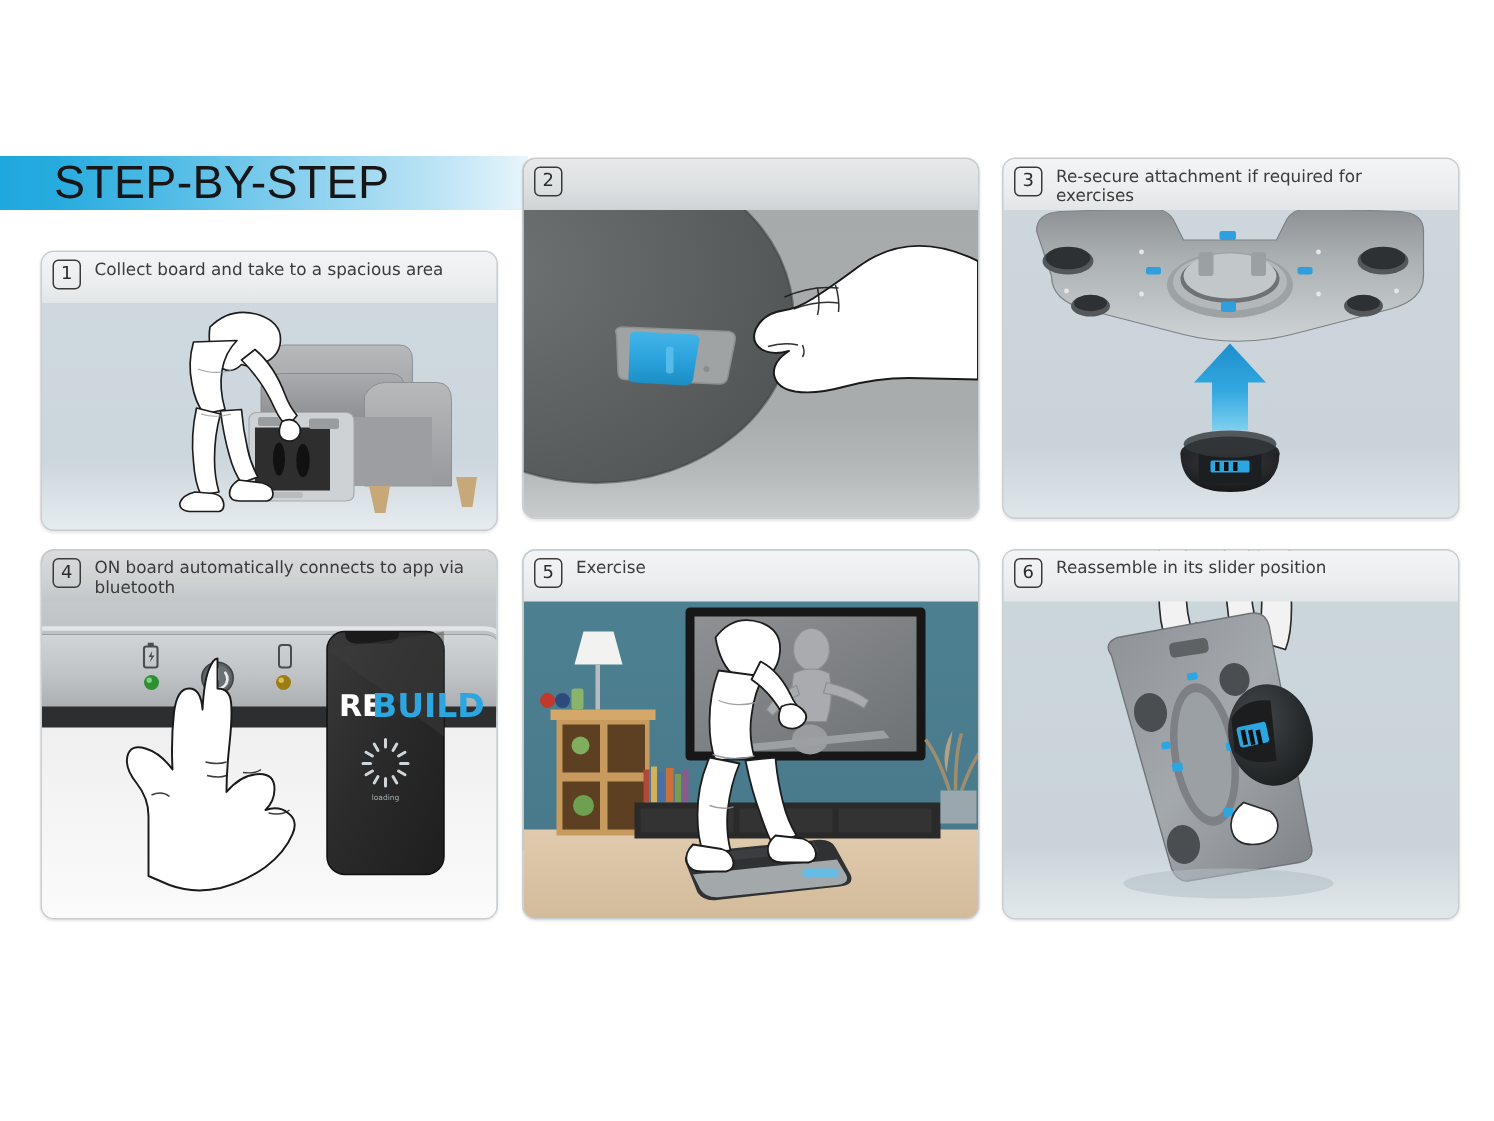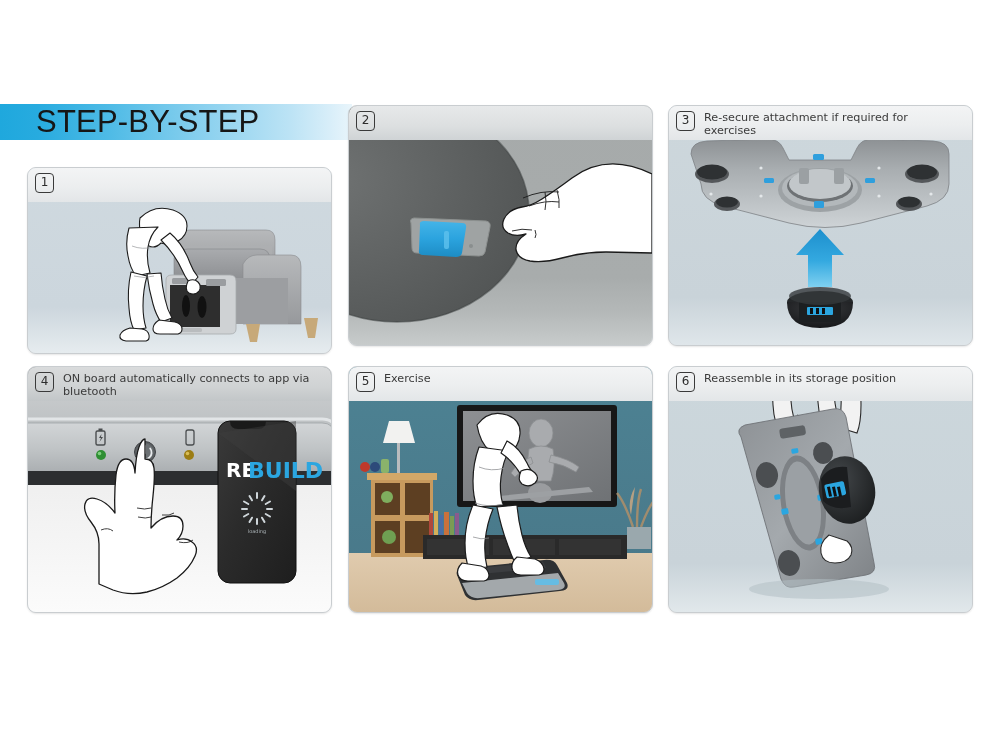--- a/index.html
+++ b/index.html
@@ -175,20 +175,21 @@
         <path d="M131 152 q-6 4 -6 9 q0 5 7 5 h18 q4 -1 4 -5 q0 -5 -7 -7 z"></path>
       </g>
       <g stroke="#8d8f92" stroke-width="0.8" fill="none" opacity="0.8">
         <path d="M104 78 q10 4 22 1"></path>
         <path d="M106 108 q10 3 20 0"></path>
       </g>
     </svg>
   </div>
   <div class="panel-label light">
     <span class="step-badge">1</span>
+    <span class="panel-caption">Collect board and take to a spacious area</span>
   </div>
 </div>
 
 <div class="panel" id="panel-2">
   <div class="panel-art">
     <svg class="art-svg" viewBox="0 0 303 239" preserveAspectRatio="none">
       <defs>
         <linearGradient id="p2bg" x1="0" y1="0" x2="0" y2="1">
           <stop offset="0" stop-color="#a6aaaa"></stop>
           <stop offset="0.72" stop-color="#a8acac"></stop>
@@ -573,15 +574,15 @@
 
       <g fill="#ffffff" stroke="#2a2a2a" stroke-width="1.1">
         <path d="M160 168 q-10 8 -8 18 q2 10 14 10 q12 0 16 -8 q3 -8 -4 -14z"></path>
       </g>
 
       <ellipse cx="150" cy="222" rx="70" ry="10" fill="#b3bfc4" opacity="0.55"></ellipse>
     </svg>
   </div>
   <div class="panel-label light">
     <span class="step-badge">6</span>
-    <span class="panel-caption">Reassemble in its storage position</span>
+    <span class="panel-caption">Reassemble in its slider position</span>
   </div>
 </div>
 
 </body></html>

